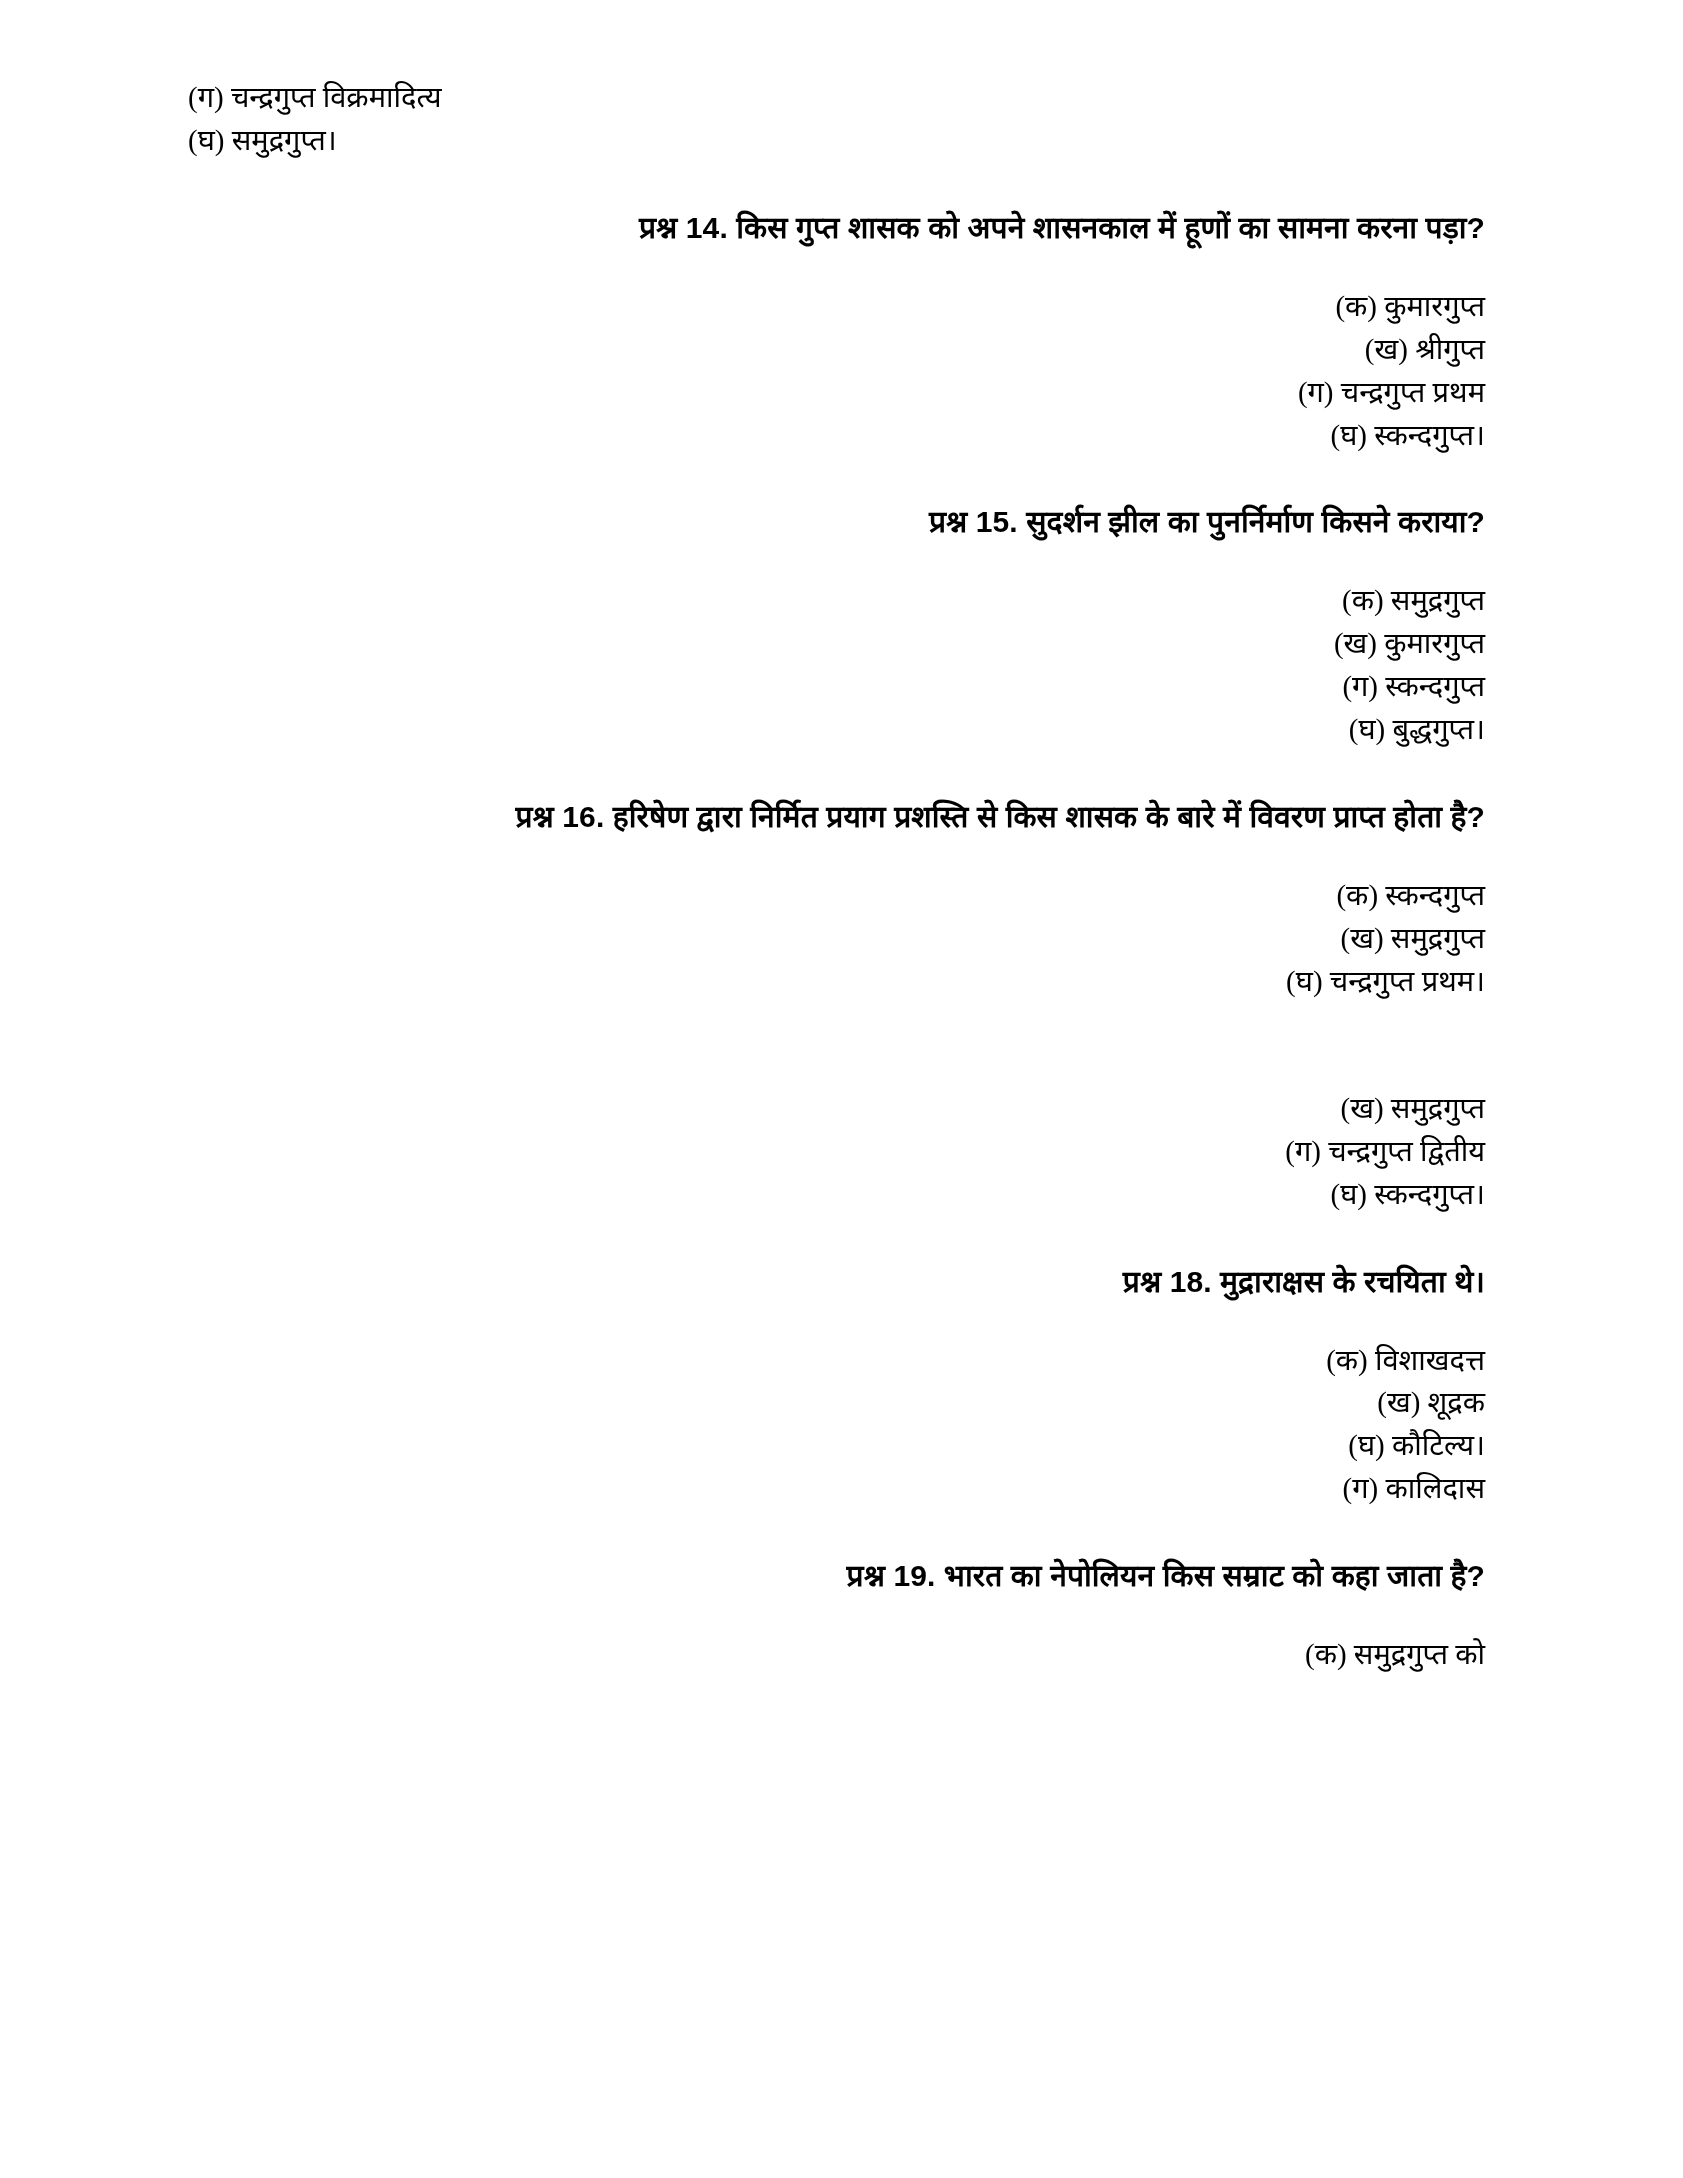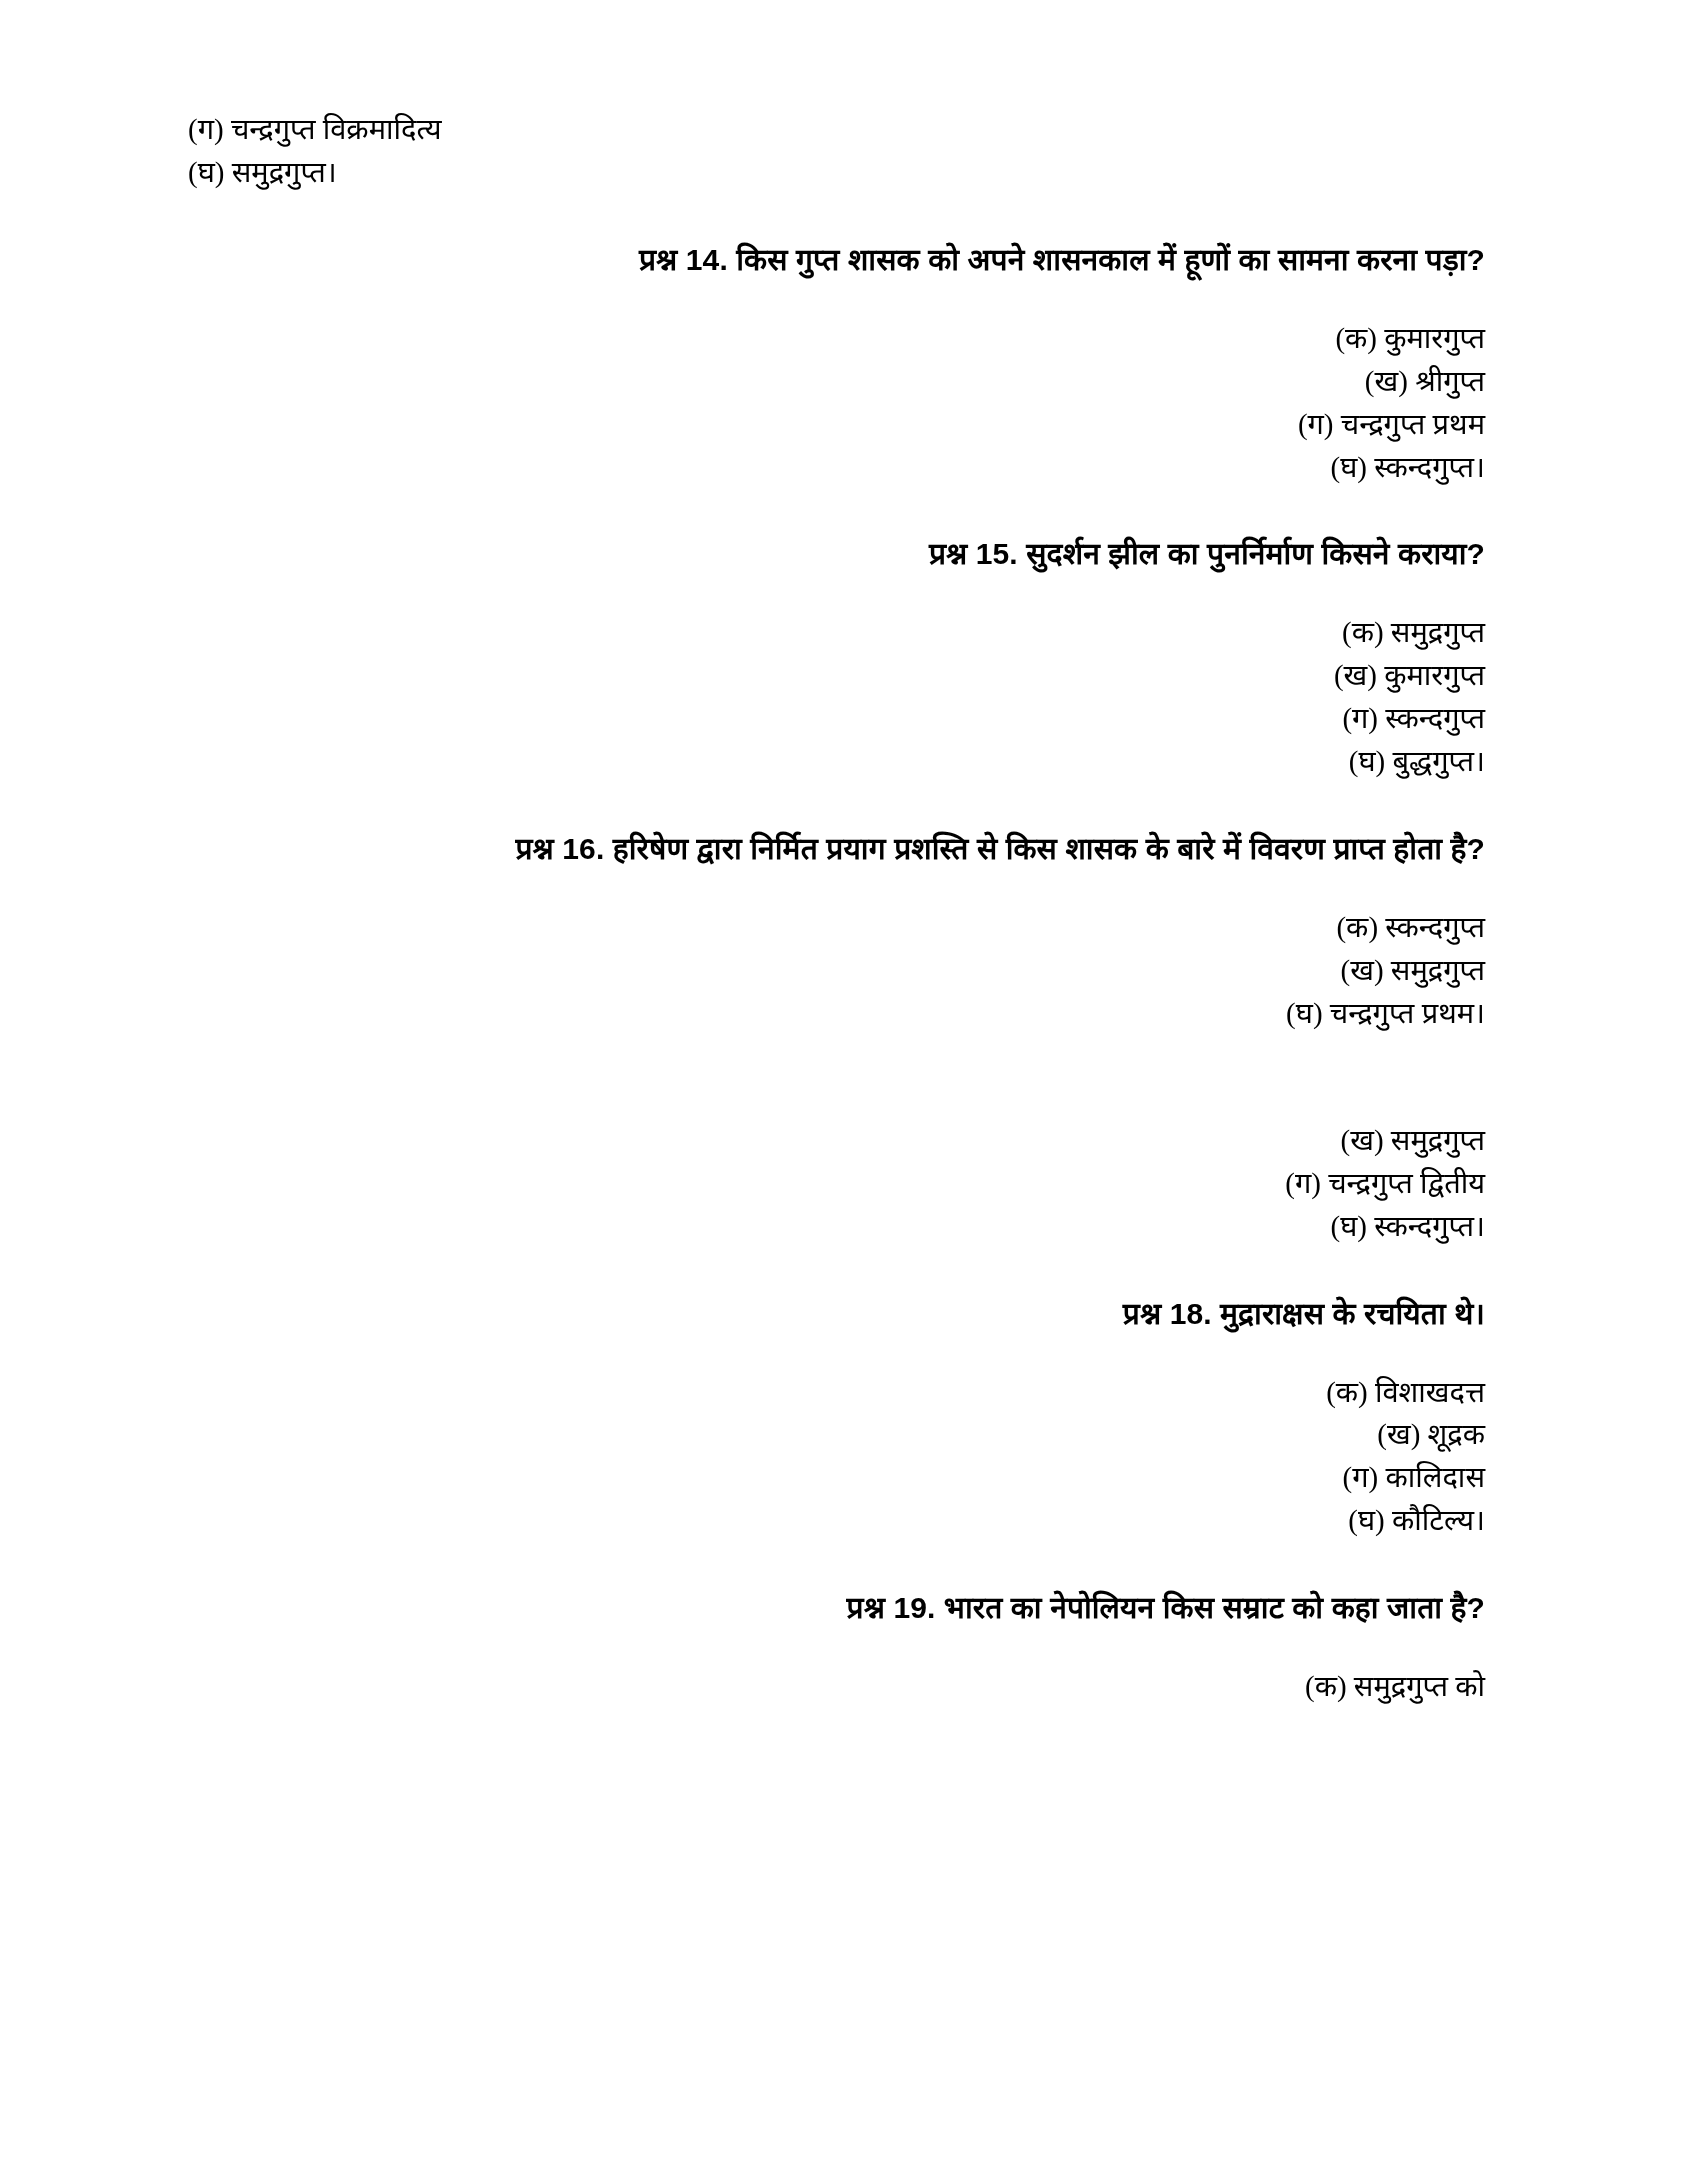--- a/index.html
+++ b/index.html
@@ -14,21 +14,21 @@
     font-family: "Liberation Serif", "DejaVu Serif", serif;
     color: #000000;
     -webkit-font-smoothing: antialiased;
   }
   .page {
     position: relative;
     width: 1683px;
     height: 1697px;
     background: #ffffff;
     box-sizing: border-box;
-    padding: 108px 198px 0 188px;
+    padding: 76px 198px 0 188px;
   }
   .doc-body {
     display: block;
   }
 
   
   .carryover {
     margin: 0 0 0 0;
   }
 
@@ -133,22 +133,22 @@
       </ul>
     </div>
 
     <div class="q-block">
       <div class="q-spacer-before"></div>
       <p class="q-heading">प्रश्न 18. मुद्राराक्षस के रचयिता थे।</p>
       <div class="q-spacer-after"></div>
       <ul class="opt-list">
         <li class="opt-item"><span class="opt-marker">(क)</span> <span class="opt-text">विशाखदत्त</span></li>
         <li class="opt-item"><span class="opt-marker">(ख)</span> <span class="opt-text">शूद्रक</span></li>
+        <li class="opt-item"><span class="opt-marker">(घ)</span> <span class="opt-text">कौटिल्य।</span></li>
         <li class="opt-item"><span class="opt-marker">(ग)</span> <span class="opt-text">कालिदास</span></li>
-        <li class="opt-item"><span class="opt-marker">(घ)</span> <span class="opt-text">कौटिल्य।</span></li>
       </ul>
     </div>
 
     <div class="q-block">
       <div class="q-spacer-before"></div>
       <p class="q-heading">प्रश्न 19. भारत का नेपोलियन किस सम्राट को कहा जाता है?</p>
       <div class="q-spacer-after"></div>
       <ul class="opt-list">
         <li class="opt-item"><span class="opt-marker">(क)</span> <span class="opt-text">समुद्रगुप्त को</span></li>
       </ul>

